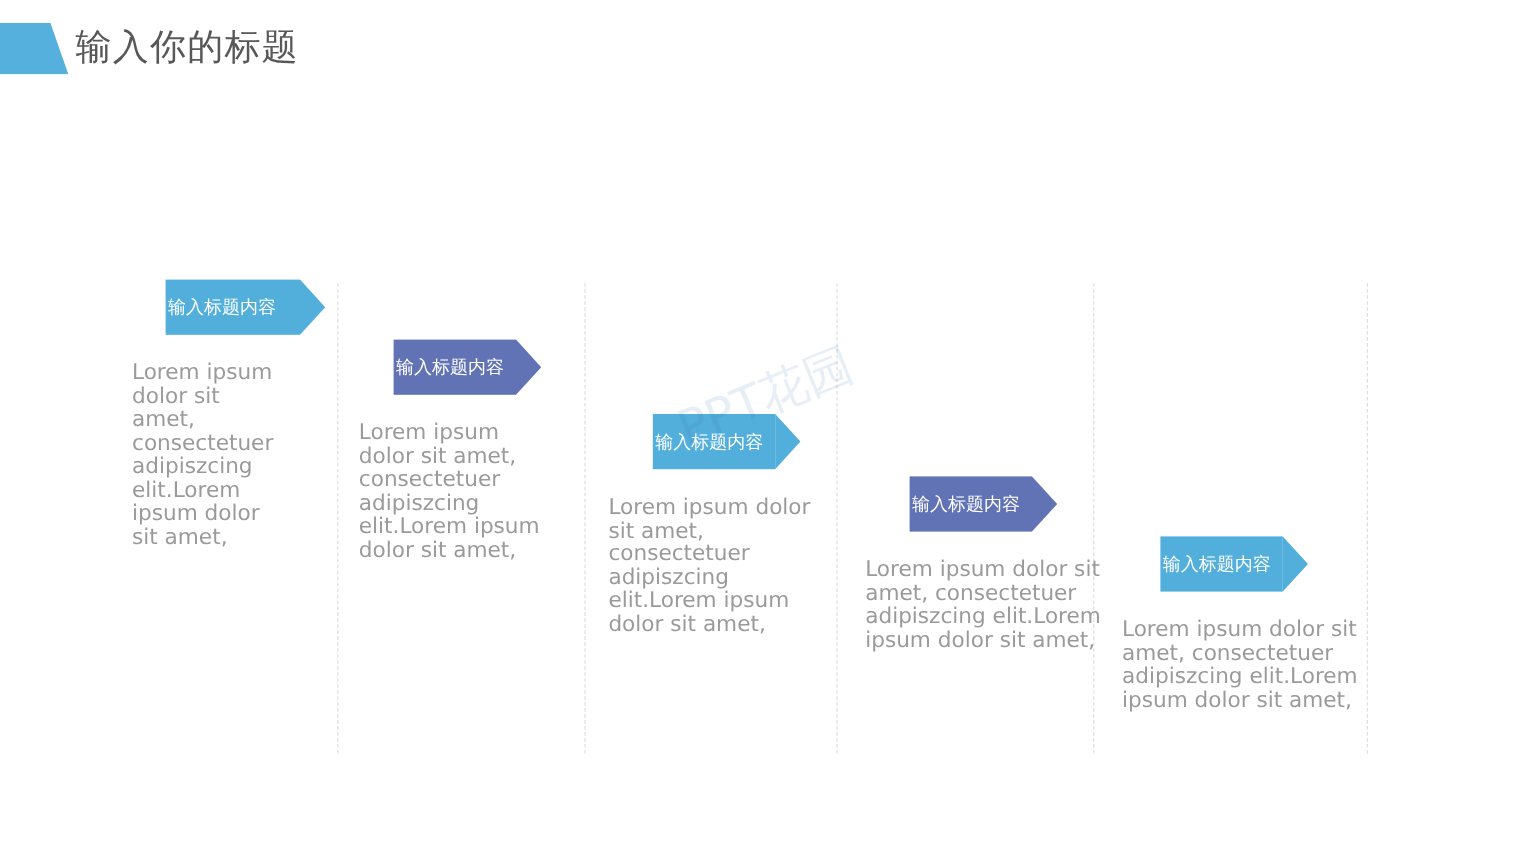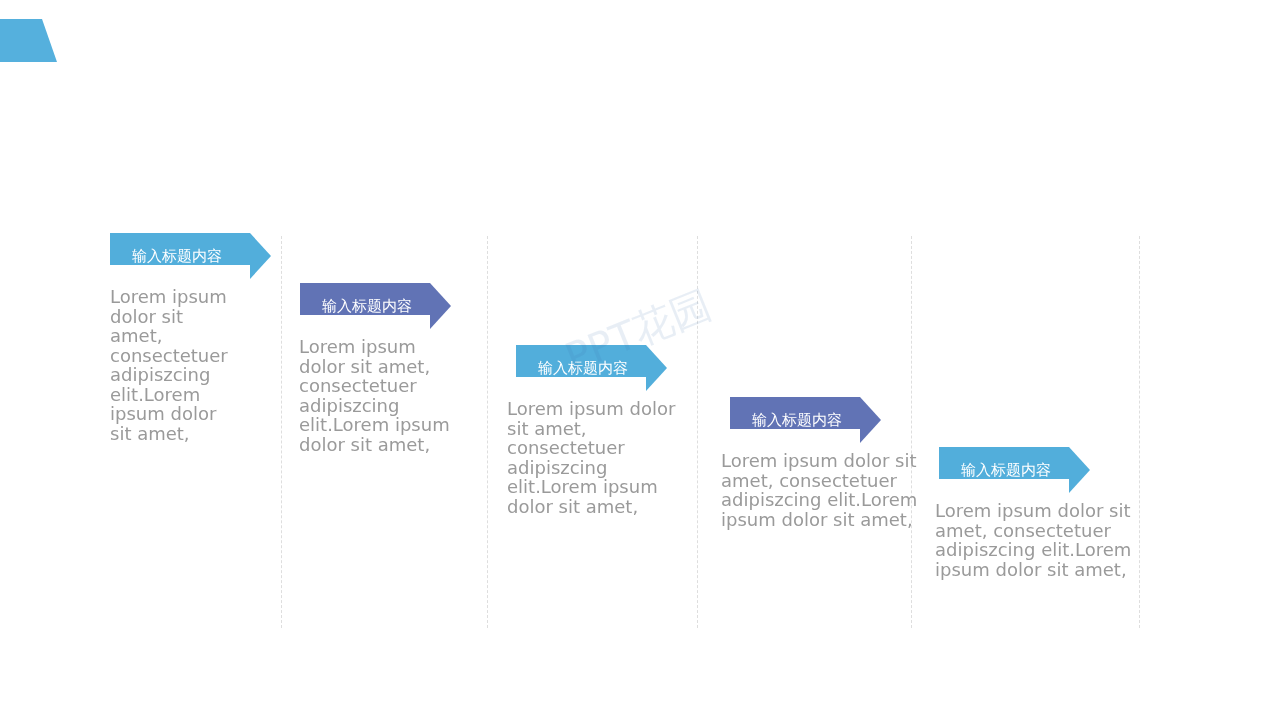--- a/index.html
+++ b/index.html
@@ -60,28 +60,29 @@
     border-left: 1px dashed #dedede;
     top: 236px;
   }
 
   .step {
     position: absolute;
   }
 
   .step-arrow {
     position: relative;
-    height: 32px;
+    height: 46px;
     line-height: 46px;
     color: #ffffff;
     font-size: 15px;
     box-sizing: border-box;
-    padding-left: 22px;
+    padding-left: 2px;
     white-space: nowrap;
     font-family: "DejaVu Sans", "Liberation Sans", sans-serif;
+    margin-left: 28px;
   }
   .step-arrow.blue  { background: #52aedb; }
   .step-arrow.purple{ background: #6173b5; }
 
   .step-arrow .tip {
     position: absolute;
     left: 100%;
     top: 0;
     width: 0;
     height: 0;
@@ -124,20 +125,21 @@
     transform-origin: 50% 50%;
     font-family: "DejaVu Sans", "Liberation Sans", sans-serif;
     white-space: nowrap;
   }
 </style>
 </head>
 <body>
 
 <div id="header">
   <div id="header-badge"></div>
+  <div id="header-title">输入你的标题</div>
 </div>
 
 <div id="stage">
 
   <div class="divider" style="left:281px;height:392px;"></div>
   <div class="divider" style="left:487px;height:392px;"></div>
   <div class="divider" style="left:697px;height:392px;"></div>
   <div class="divider" style="left:911px;height:392px;"></div>
   <div class="divider" style="left:1139px;height:392px;"></div>
 

